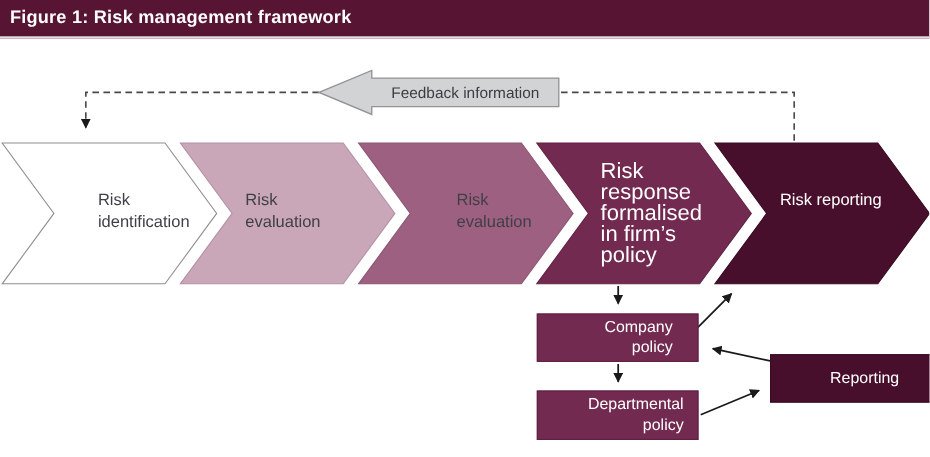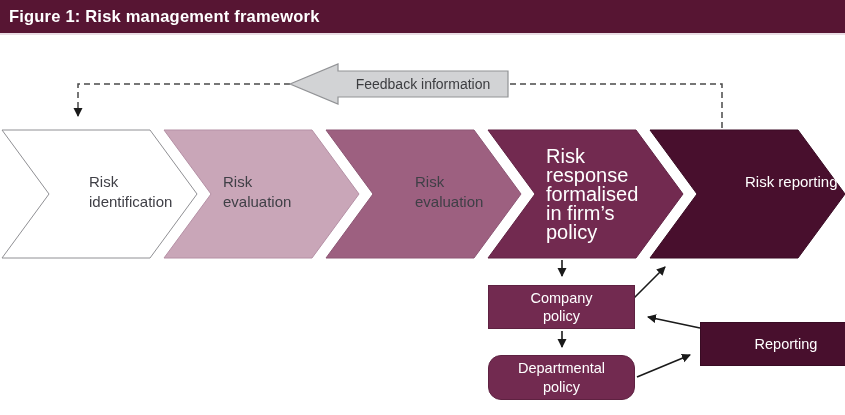--- a/index.html
+++ b/index.html
@@ -33,27 +33,27 @@
   .lbl{position:absolute;font-size:15px;line-height:20px;color:#3f3f46;}
   .lbl.light{color:#ffffff;}
   .lbl.small{font-size:20px;line-height:19px;}
   .fb-label{
     position:absolute;left:338px;top:76px;width:170px;text-align:center;
     font-size:14px;color:#3c3d40;
   }
   
   .node-box{
     position:absolute;display:flex;align-items:center;justify-content:center;
-    text-align:center;color:#ffffff;font-size:14.5px;line-height:1.25;
+    text-align:right;color:#ffffff;font-size:14.5px;line-height:1.25;
     box-sizing:border-box;
   }
   .node-box.magenta{background:var(--box-magenta);border:1px solid #5e2141;}
   .node-box.dark{background:var(--box-dark);border:1px solid #380b23;}
   .box-company{left:488px;top:285px;width:147px;height:44px;}
-  .box-departmental{left:488px;top:355px;width:147px;height:45px;border-radius:13px;}
+  .box-departmental{left:488px;top:355px;width:147px;height:45px;}
   .box-reporting{left:700px;top:322px;width:172px;height:44px;}
 </style>
 </head>
 <body>
 
 <div class="header">
   <div class="title">Figure 1: Risk management framework</div>
 </div>
 
 <svg class="canvas" width="845" height="415" viewBox="0 0 845 415">
@@ -80,21 +80,21 @@
   <path class="solid-arrow" d="M700 328 L648 317" marker-end="url(#ah)"></path>
   <path class="solid-arrow" d="M637 377 L690 355" marker-end="url(#ah)"></path>
 </svg>
 
 <div class="fb-label">Feedback information</div>
 
 <div class="lbl" style="left:61px;top:172px;width:98px;margin-left:28px;">Risk identification</div>
 <div class="lbl" style="left:223px;top:172px;width:98px;">Risk evaluation</div>
 <div class="lbl" style="left:385px;top:172px;width:98px;margin-left:30px;">Risk evaluation</div>
 <div class="lbl light small" style="left:546px;top:147px;width:86px;">Risk response formalised in firm’s policy</div>
-<div class="lbl light" style="left:709px;top:172px;width:98px;margin-left:36px;">Risk reporting</div>
+<div class="lbl light" style="left:709px;top:172px;width:98px;">Risk reporting</div>
 
 <div class="node-box magenta box-company">
   <span style="width:100px;">Company policy</span>
 </div>
 <div class="node-box magenta box-departmental">
   <span style="width:120px;">Departmental policy</span>
 </div>
 <div class="node-box dark box-reporting">
   <span>Reporting</span>
 </div>

